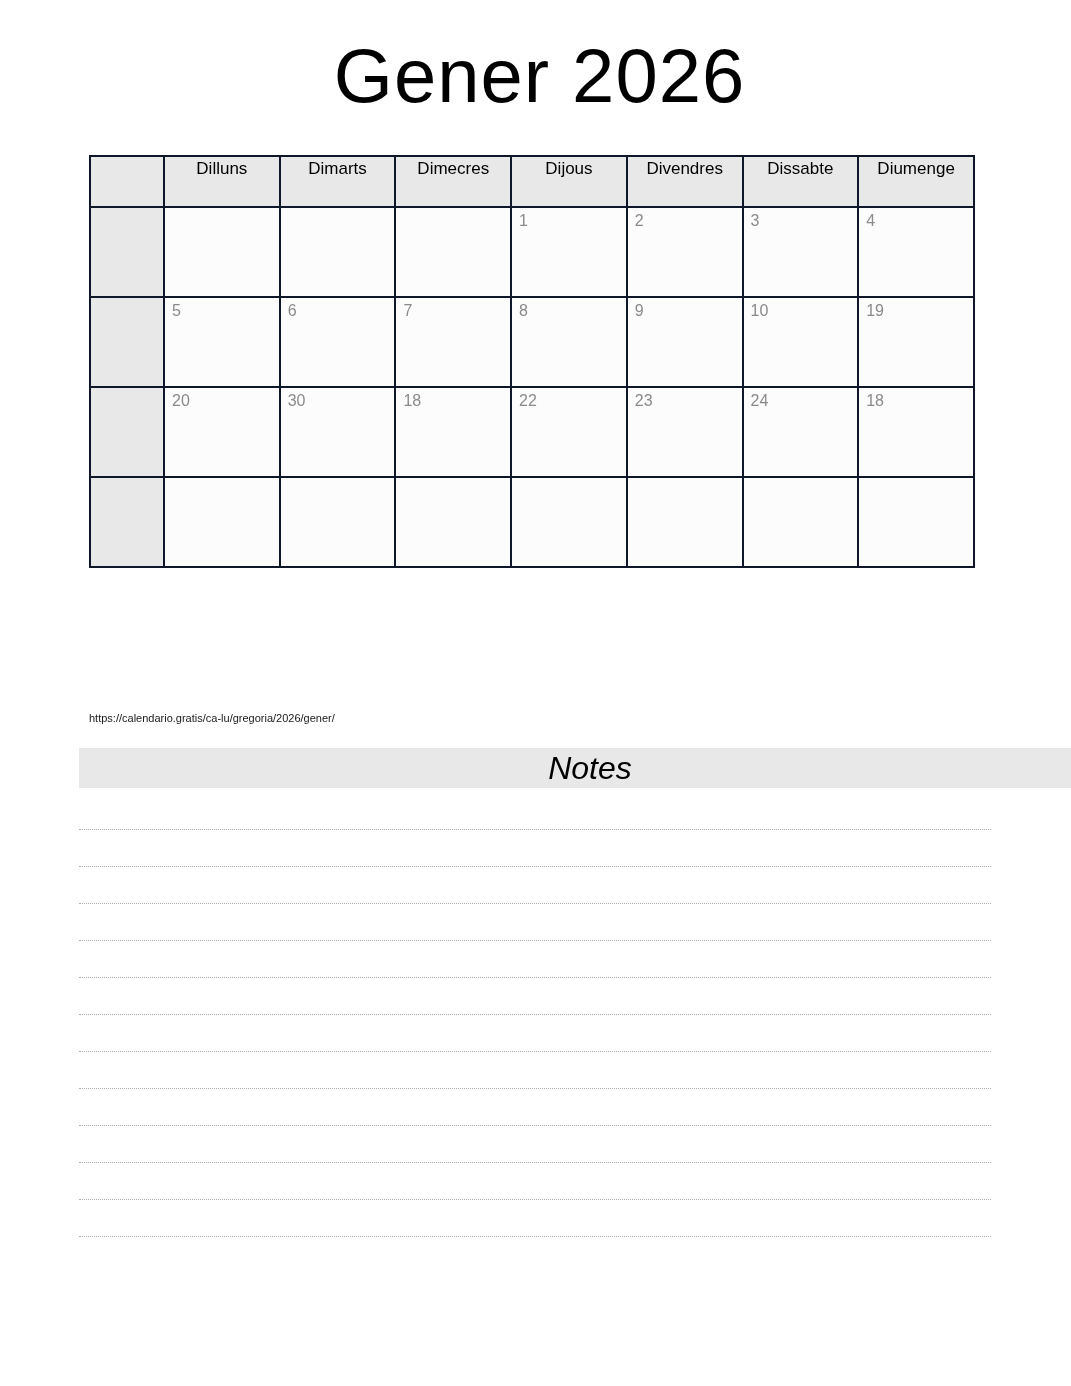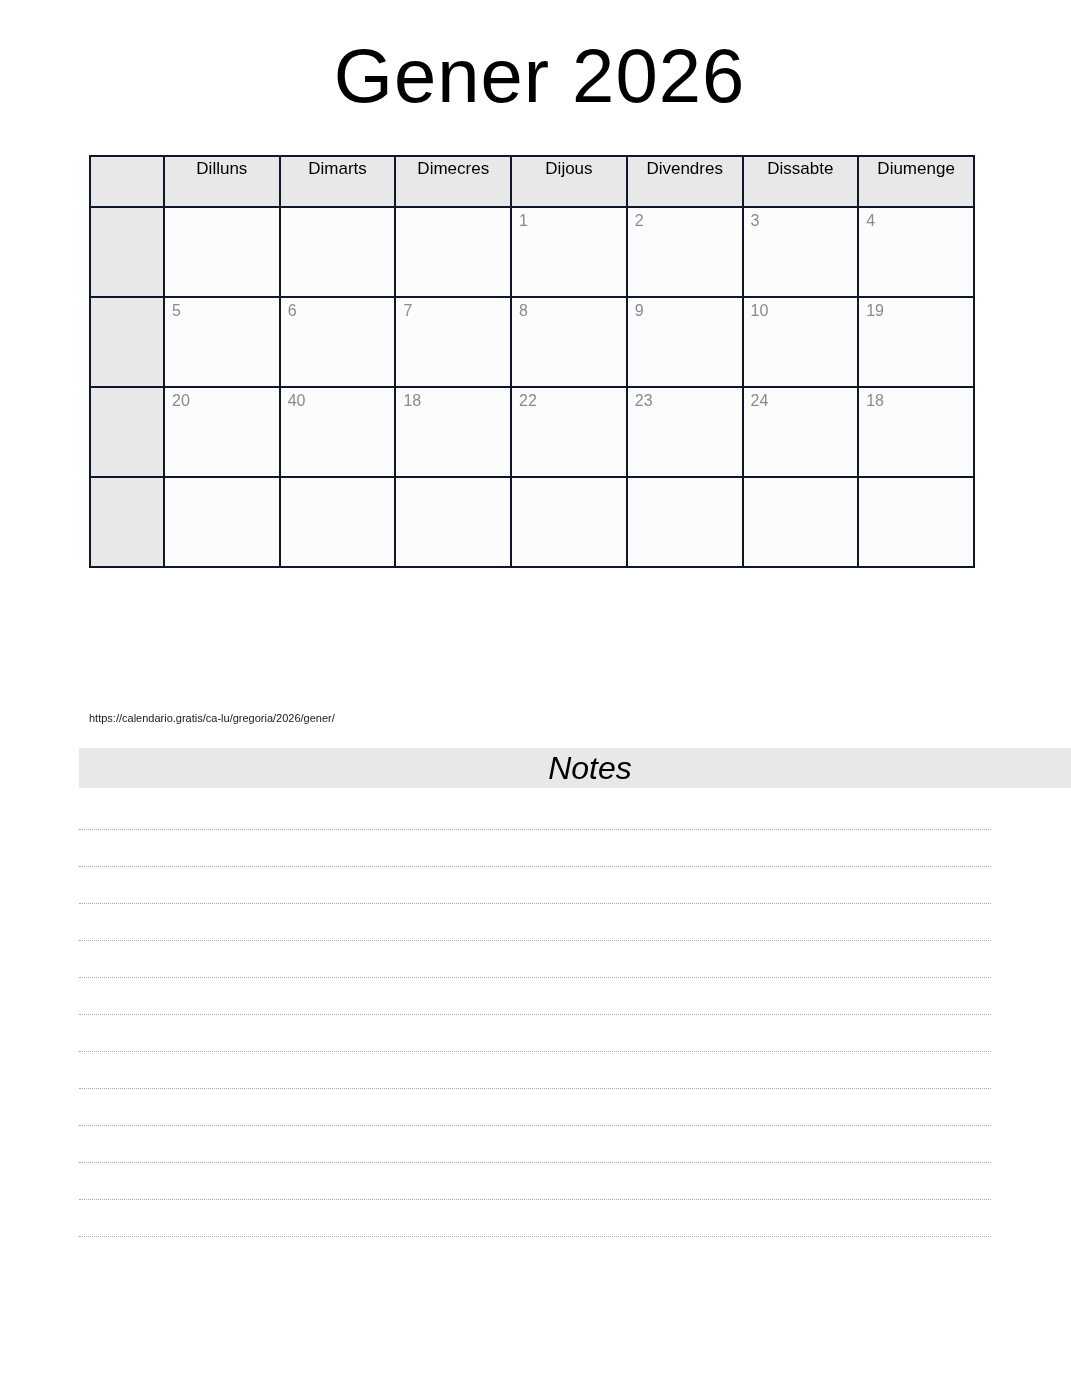--- a/index.html
+++ b/index.html
@@ -184,21 +184,21 @@
           <td class="daycell">
               <span class="num">19</span>
             </td>
         </tr>
         <tr>
           <td class="wk-col"></td>
           <td class="daycell">
               <span class="num">20</span>
             </td>
           <td class="daycell">
-              <span class="num">40</span>
+              <span class="num">30</span>
             </td>
           <td class="daycell">
               <span class="num">18</span>
             </td>
           <td class="daycell">
               <span class="num">22</span>
             </td>
           <td class="daycell">
               <span class="num">23</span>
             </td>

